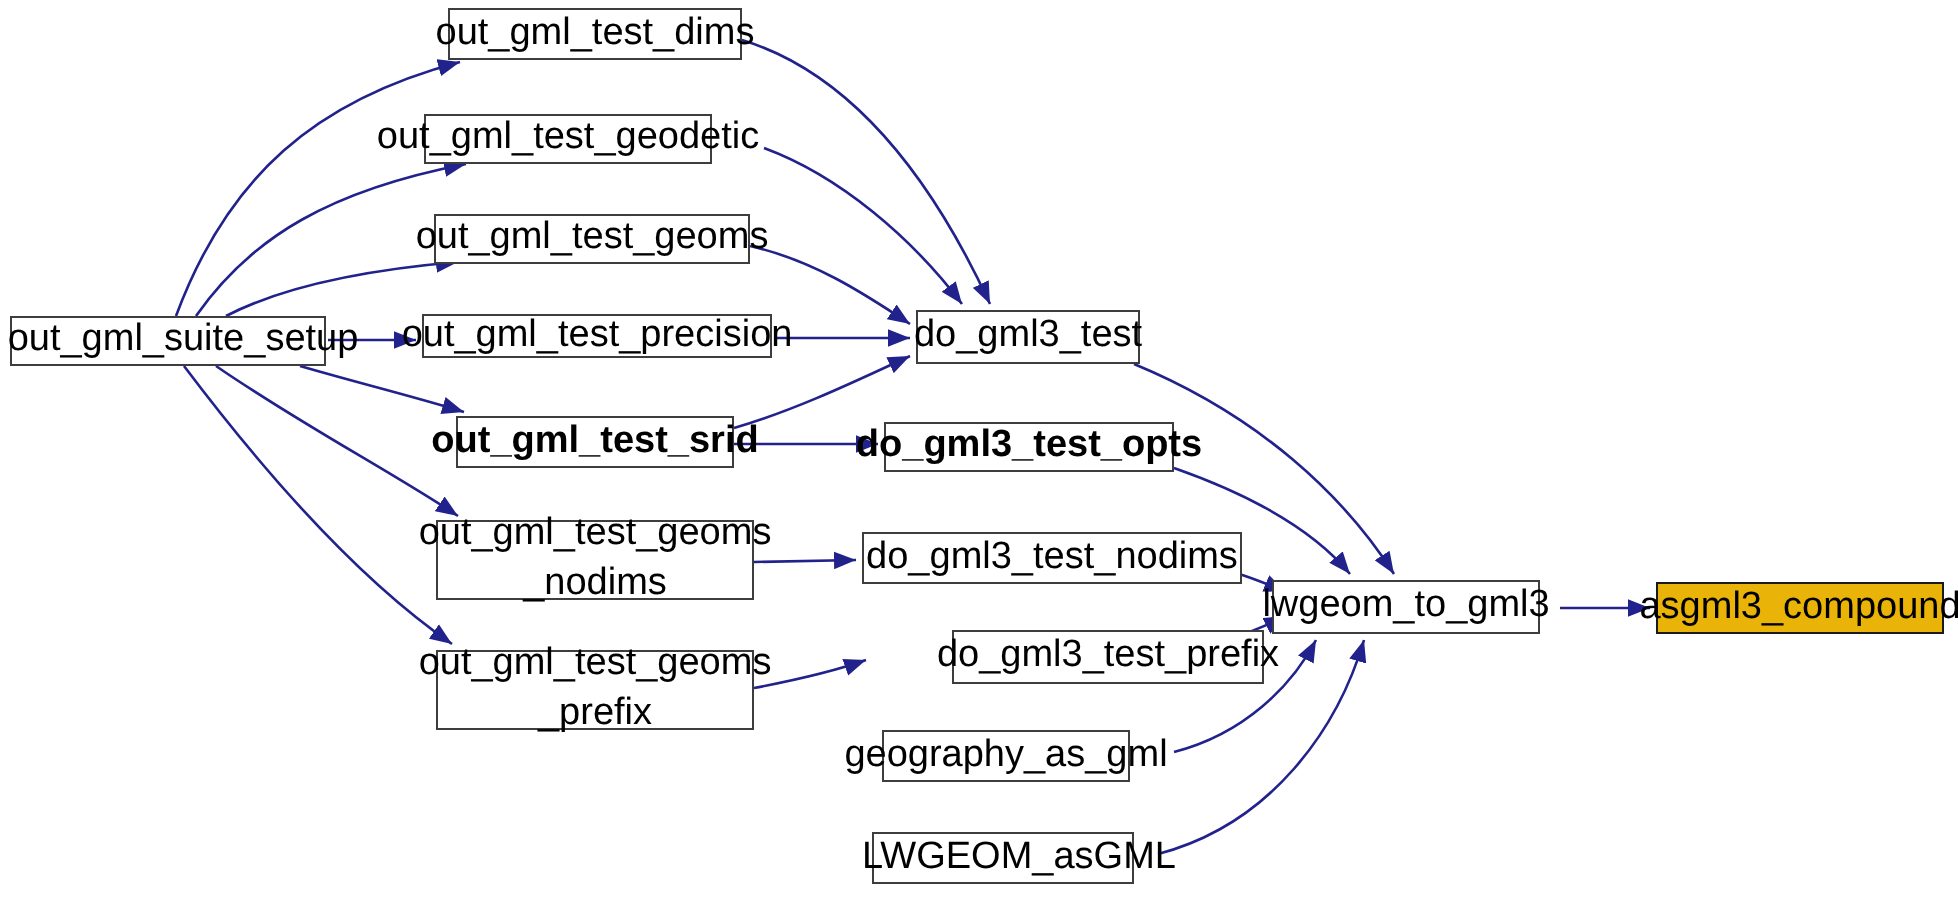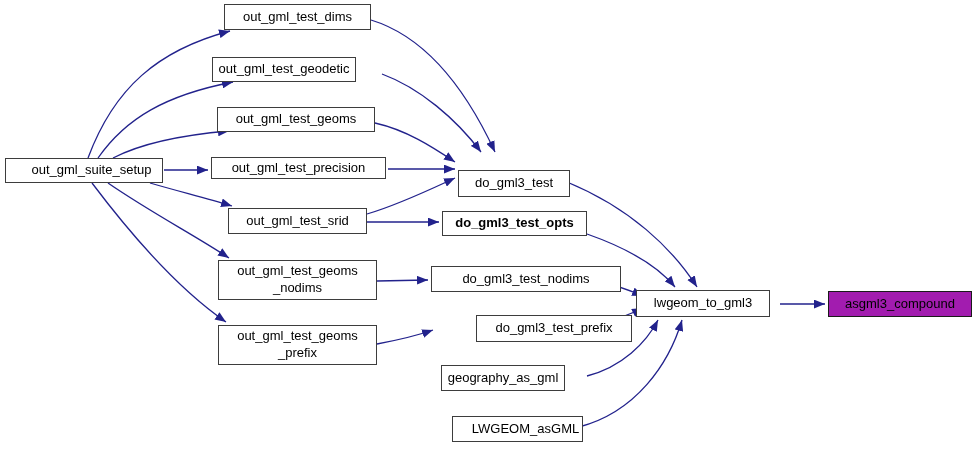--- a/index.html
+++ b/index.html
@@ -26,32 +26,32 @@
     fill: none;
     stroke: #22228c;
     stroke-width: 1.3px;
   }
   .node {
     position: absolute;
     box-sizing: border-box;
     background: #ffffff;
     border: 1.5px solid #3d3d3d;
     color: #000000;
-    font-size: 13px;
+    font-size: 19px;
     line-height: 1.3;
     display: flex;
     flex-direction: column;
     align-items: center;
     justify-content: center;
     text-align: right;
     white-space: nowrap;
     cursor: pointer;
   }
   .node.highlight {
-    background: #a21caf;
+    background: #eab308;
     border-color: #1a1a1a;
     cursor: default;
   }
   .node span { display: block; }
 </style>
 </head>
 <body>
 
 <div class="canvas">
 
@@ -87,36 +87,36 @@
     <path class="edge" marker-end="url(#arrowhead)" d="M 579,427 C 636,412 669,364 682,320"></path>
 
     <path class="edge" marker-end="url(#arrowhead)" d="M 780,304 L 825,304"></path>
   </svg>
 
   <div class="node" style="left:5px;   top:158px; width:158px; height:25px;padding-left:15px;">out_gml_suite_setup</div>
   <div class="node" style="left:224px; top:4px;   width:147px; height:26px;">out_gml_test_dims</div>
   <div class="node" style="left:212px; top:57px;  width:144px; height:25px;">out_gml_test_geodetic</div>
   <div class="node" style="left:217px; top:107px; width:158px; height:25px;">out_gml_test_geoms</div>
   <div class="node" style="left:211px; top:157px; width:175px; height:22px;">out_gml_test_precision</div>
-  <div class="node" style="left:228px; top:208px; width:139px; height:26px;">out_gml_test_srid</div>
+  <div class="node" style="left:228px; top:208px; width:139px; height:26px;font-weight:bold;">out_gml_test_srid</div>
 
   <div class="node" style="left:218px; top:260px; width:159px; height:40px;">
     <span>out_gml_test_geoms</span>
     <span>_nodims</span>
   </div>
 
   <div class="node" style="left:218px; top:325px; width:159px; height:40px;">
     <span>out_gml_test_geoms</span>
     <span>_prefix</span>
   </div>
 
-  <div class="node" style="left:458px; top:170px; width:112px; height:27px;">do_gml3_test</div>
+  <div class="node" style="left:458px; top:155px; width:112px; height:27px;">do_gml3_test</div>
   <div class="node" style="left:442px; top:211px; width:145px; height:25px;font-weight:bold;">do_gml3_test_opts</div>
   <div class="node" style="left:431px; top:266px; width:190px; height:26px;">do_gml3_test_nodims</div>
   <div class="node" style="left:436px; top:315px; width:156px; height:27px;margin-left:40px;">do_gml3_test_prefix</div>
   <div class="node" style="left:441px; top:365px; width:124px; height:26px;">geography_as_gml</div>
-  <div class="node" style="left:452px; top:416px; width:131px; height:26px;padding-left:16px;">LWGEOM_asGML</div>
+  <div class="node" style="left:436px; top:416px; width:131px; height:26px;padding-left:16px;">LWGEOM_asGML</div>
 
   <div class="node" style="left:636px; top:290px; width:134px; height:27px;">lwgeom_to_gml3</div>
 
   <div class="node highlight" style="left:828px; top:291px; width:144px; height:26px;">asgml3_compound</div>
 
 </div>
 
 </body></html>

